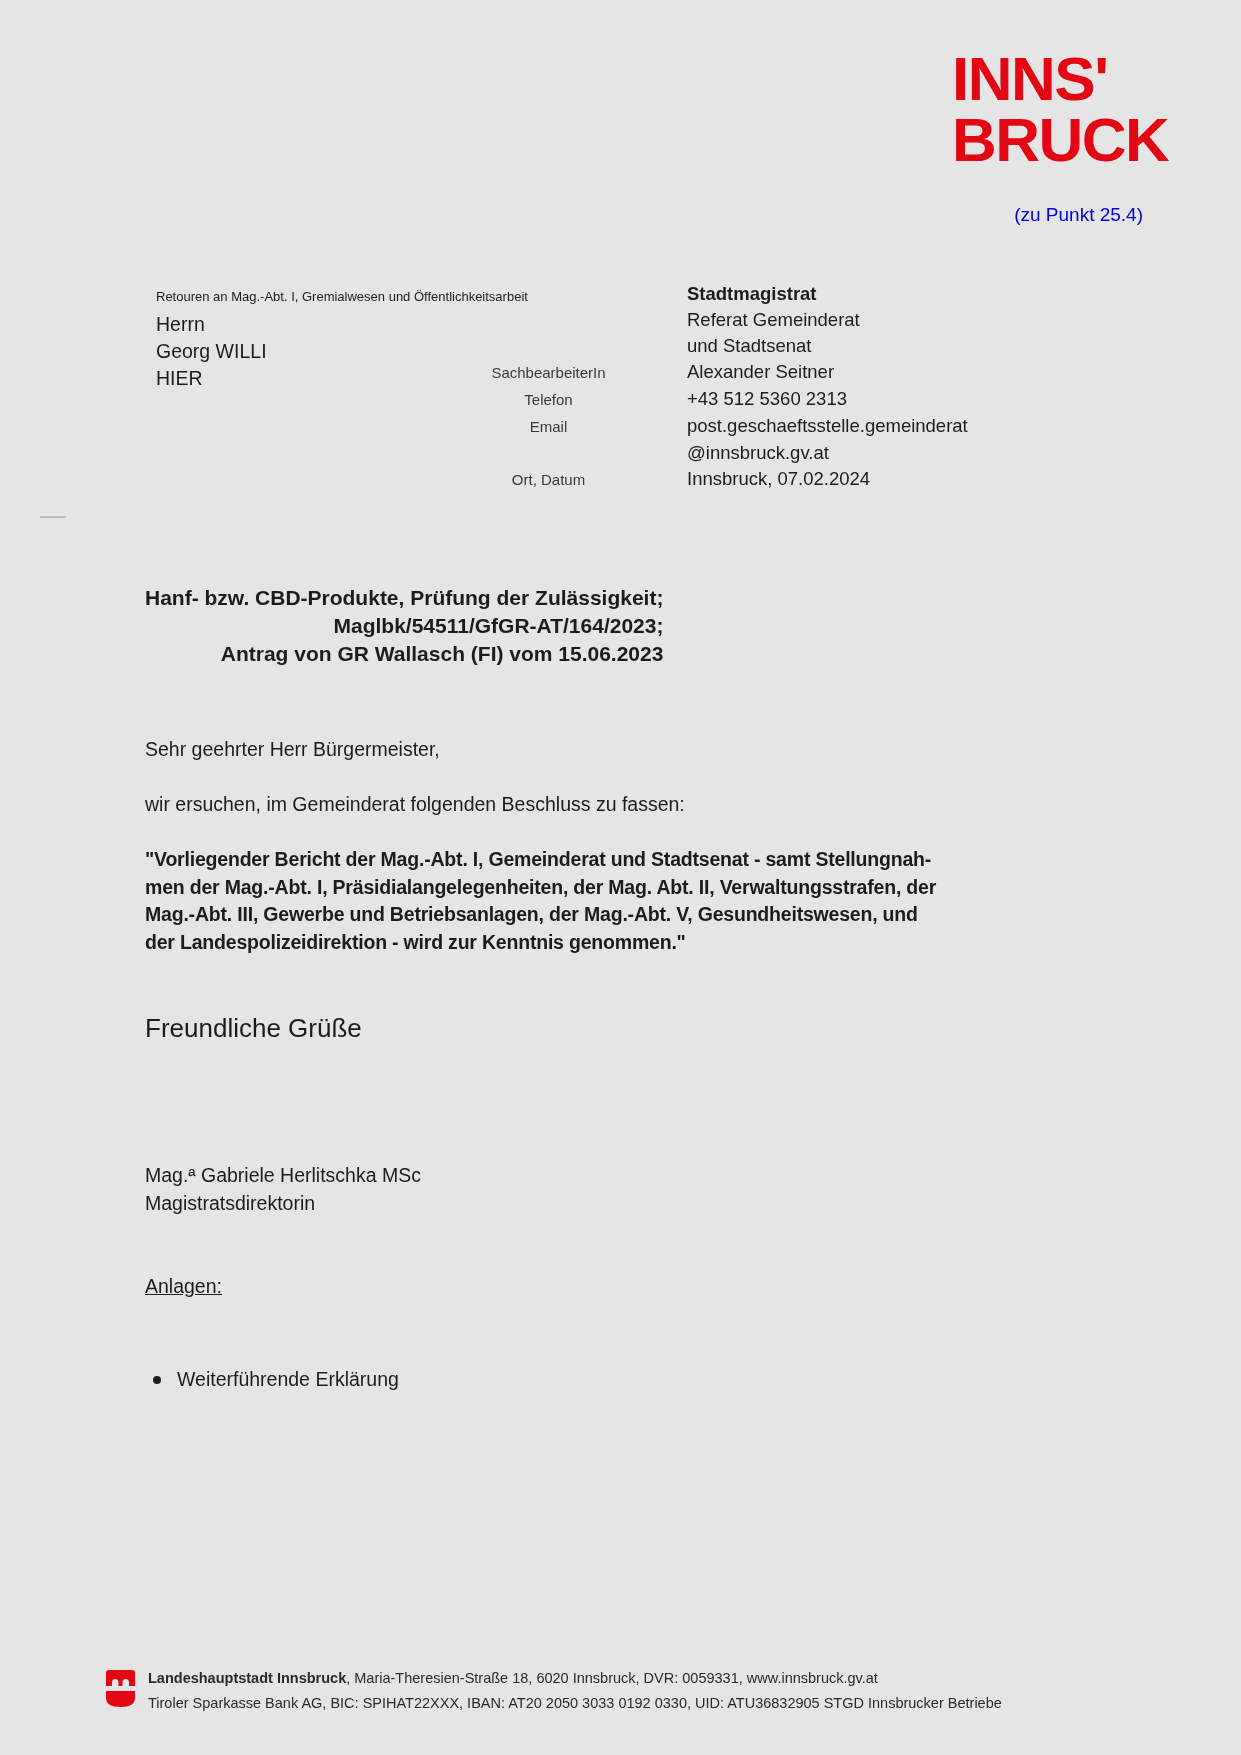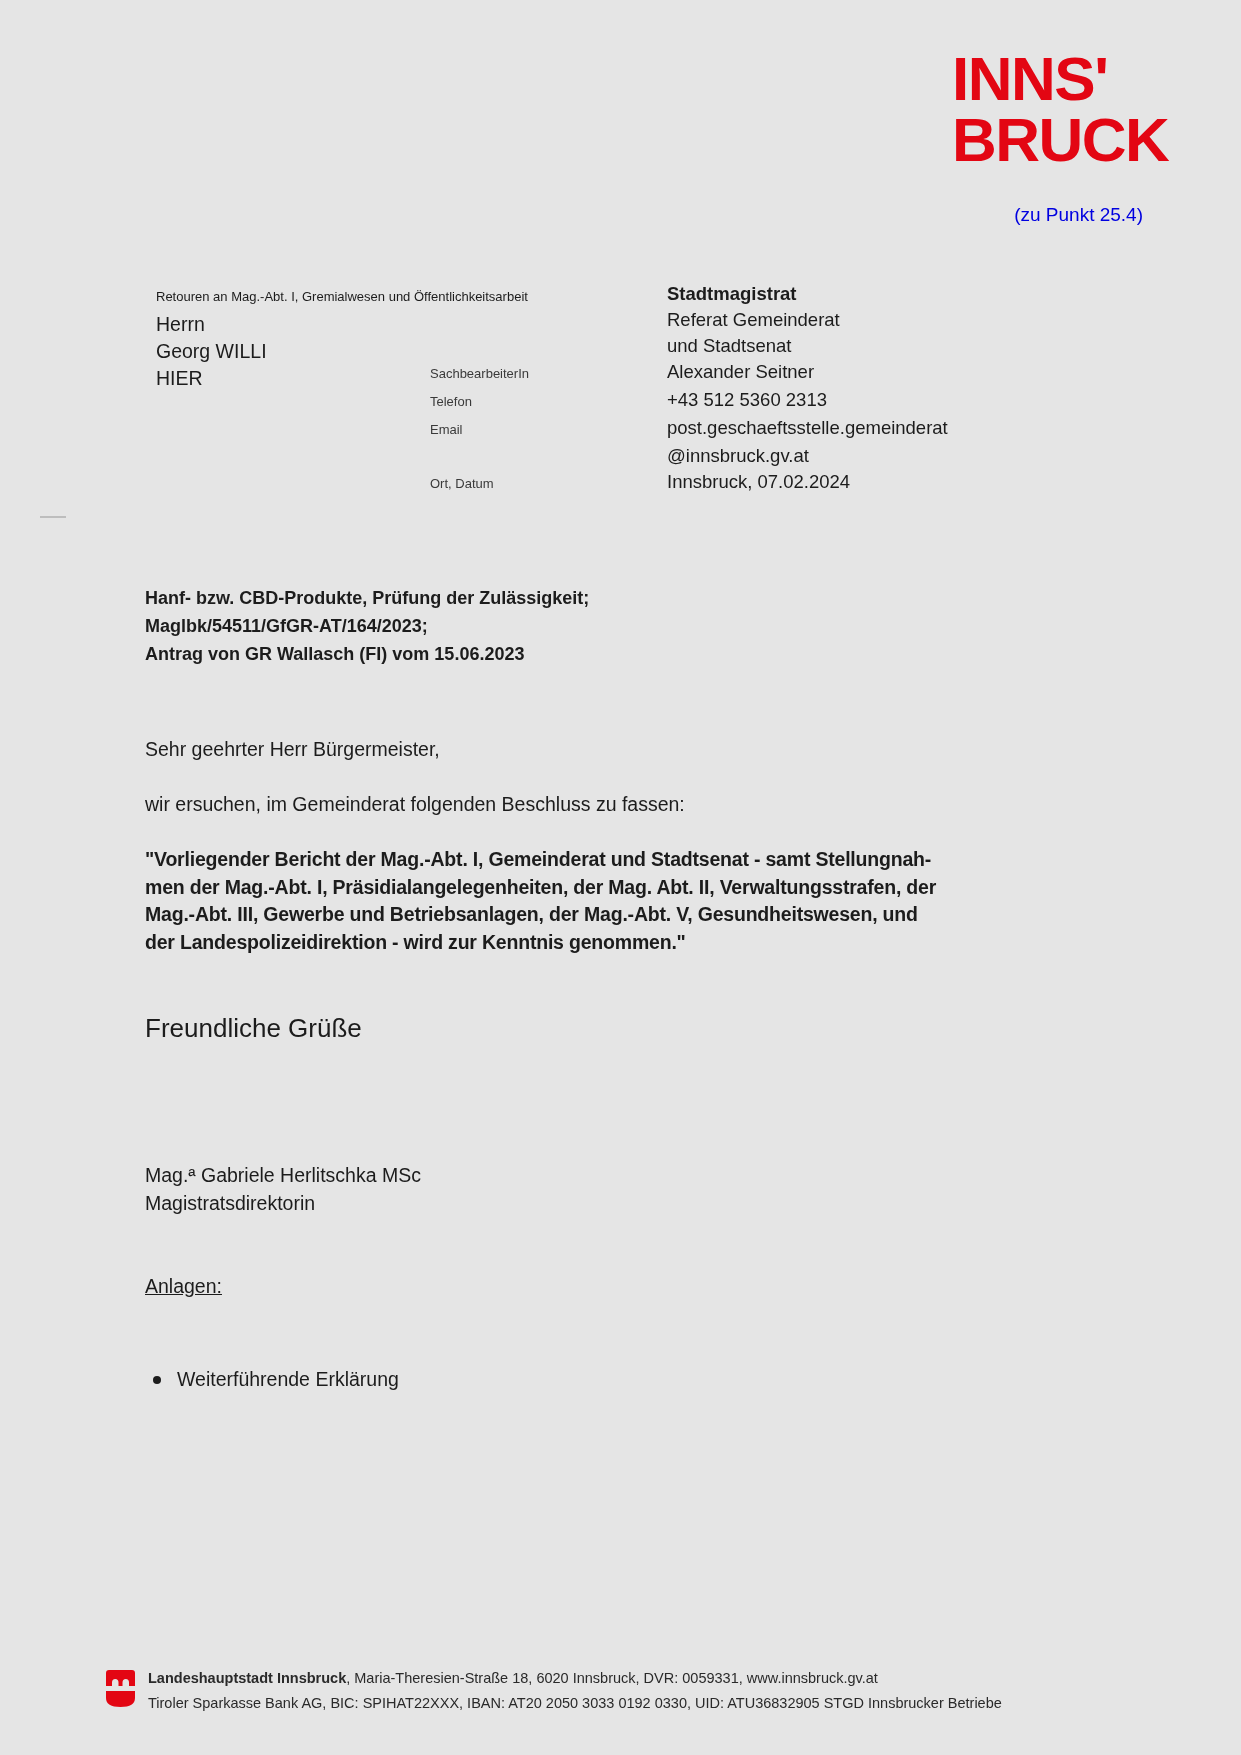--- a/index.html
+++ b/index.html
@@ -12,30 +12,30 @@
         font-size:62px;line-height:61px;letter-spacing:-1.5px;}
   .annotation{position:absolute;right:98px;top:204px;font-size:19px;color:#0000e0;}
 
   
   .recipient{position:absolute;left:156px;top:289px;}
   .return-note{font-size:13px;line-height:15px;margin-bottom:7px;}
   .recipient-line{font-size:19.5px;line-height:27px;}
 
   
   .sender{position:absolute;left:430px;top:281px;display:grid;
-          grid-template-columns:237px auto;align-items:baseline;}
-  .info-label{font-size:13px;text-align:left;line-height:26px;color:#3a3a3a;}
+          grid-template-columns:237px auto;column-gap:20px;align-items:baseline;}
+  .info-label{font-size:15px;text-align:center;line-height:26px;color:#3a3a3a;}
   .info-value{font-size:18.5px;line-height:26px;white-space:nowrap;}
   .bold{font-weight:bold;}
 
   .fold{position:absolute;left:40px;top:516px;width:26px;height:2px;background:#bdbdbd;}
 
   
   .subject{position:absolute;left:145px;top:584px;font-weight:bold;
-           font-size:18px;line-height:28px;}
+           font-size:21px;line-height:28px;text-align:right;}
   .salutation{position:absolute;left:145px;top:738px;font-size:19.5px;}
   .request{position:absolute;left:145px;top:793px;font-size:19.5px;}
   .resolution{position:absolute;left:145px;top:846px;font-weight:bold;
               font-size:19.5px;line-height:27.5px;letter-spacing:-0.2px;}
   .resolution div{white-space:nowrap;}
   .closing{position:absolute;left:145px;top:1013px;font-size:26px;}
   .signature{position:absolute;left:145px;top:1161px;font-size:19.5px;line-height:28px;}
   .attachments-heading{position:absolute;left:145px;top:1275px;font-size:19.5px;
                        text-decoration:underline;}
   .attachment-item{position:absolute;left:153px;top:1335px;display:flex;

